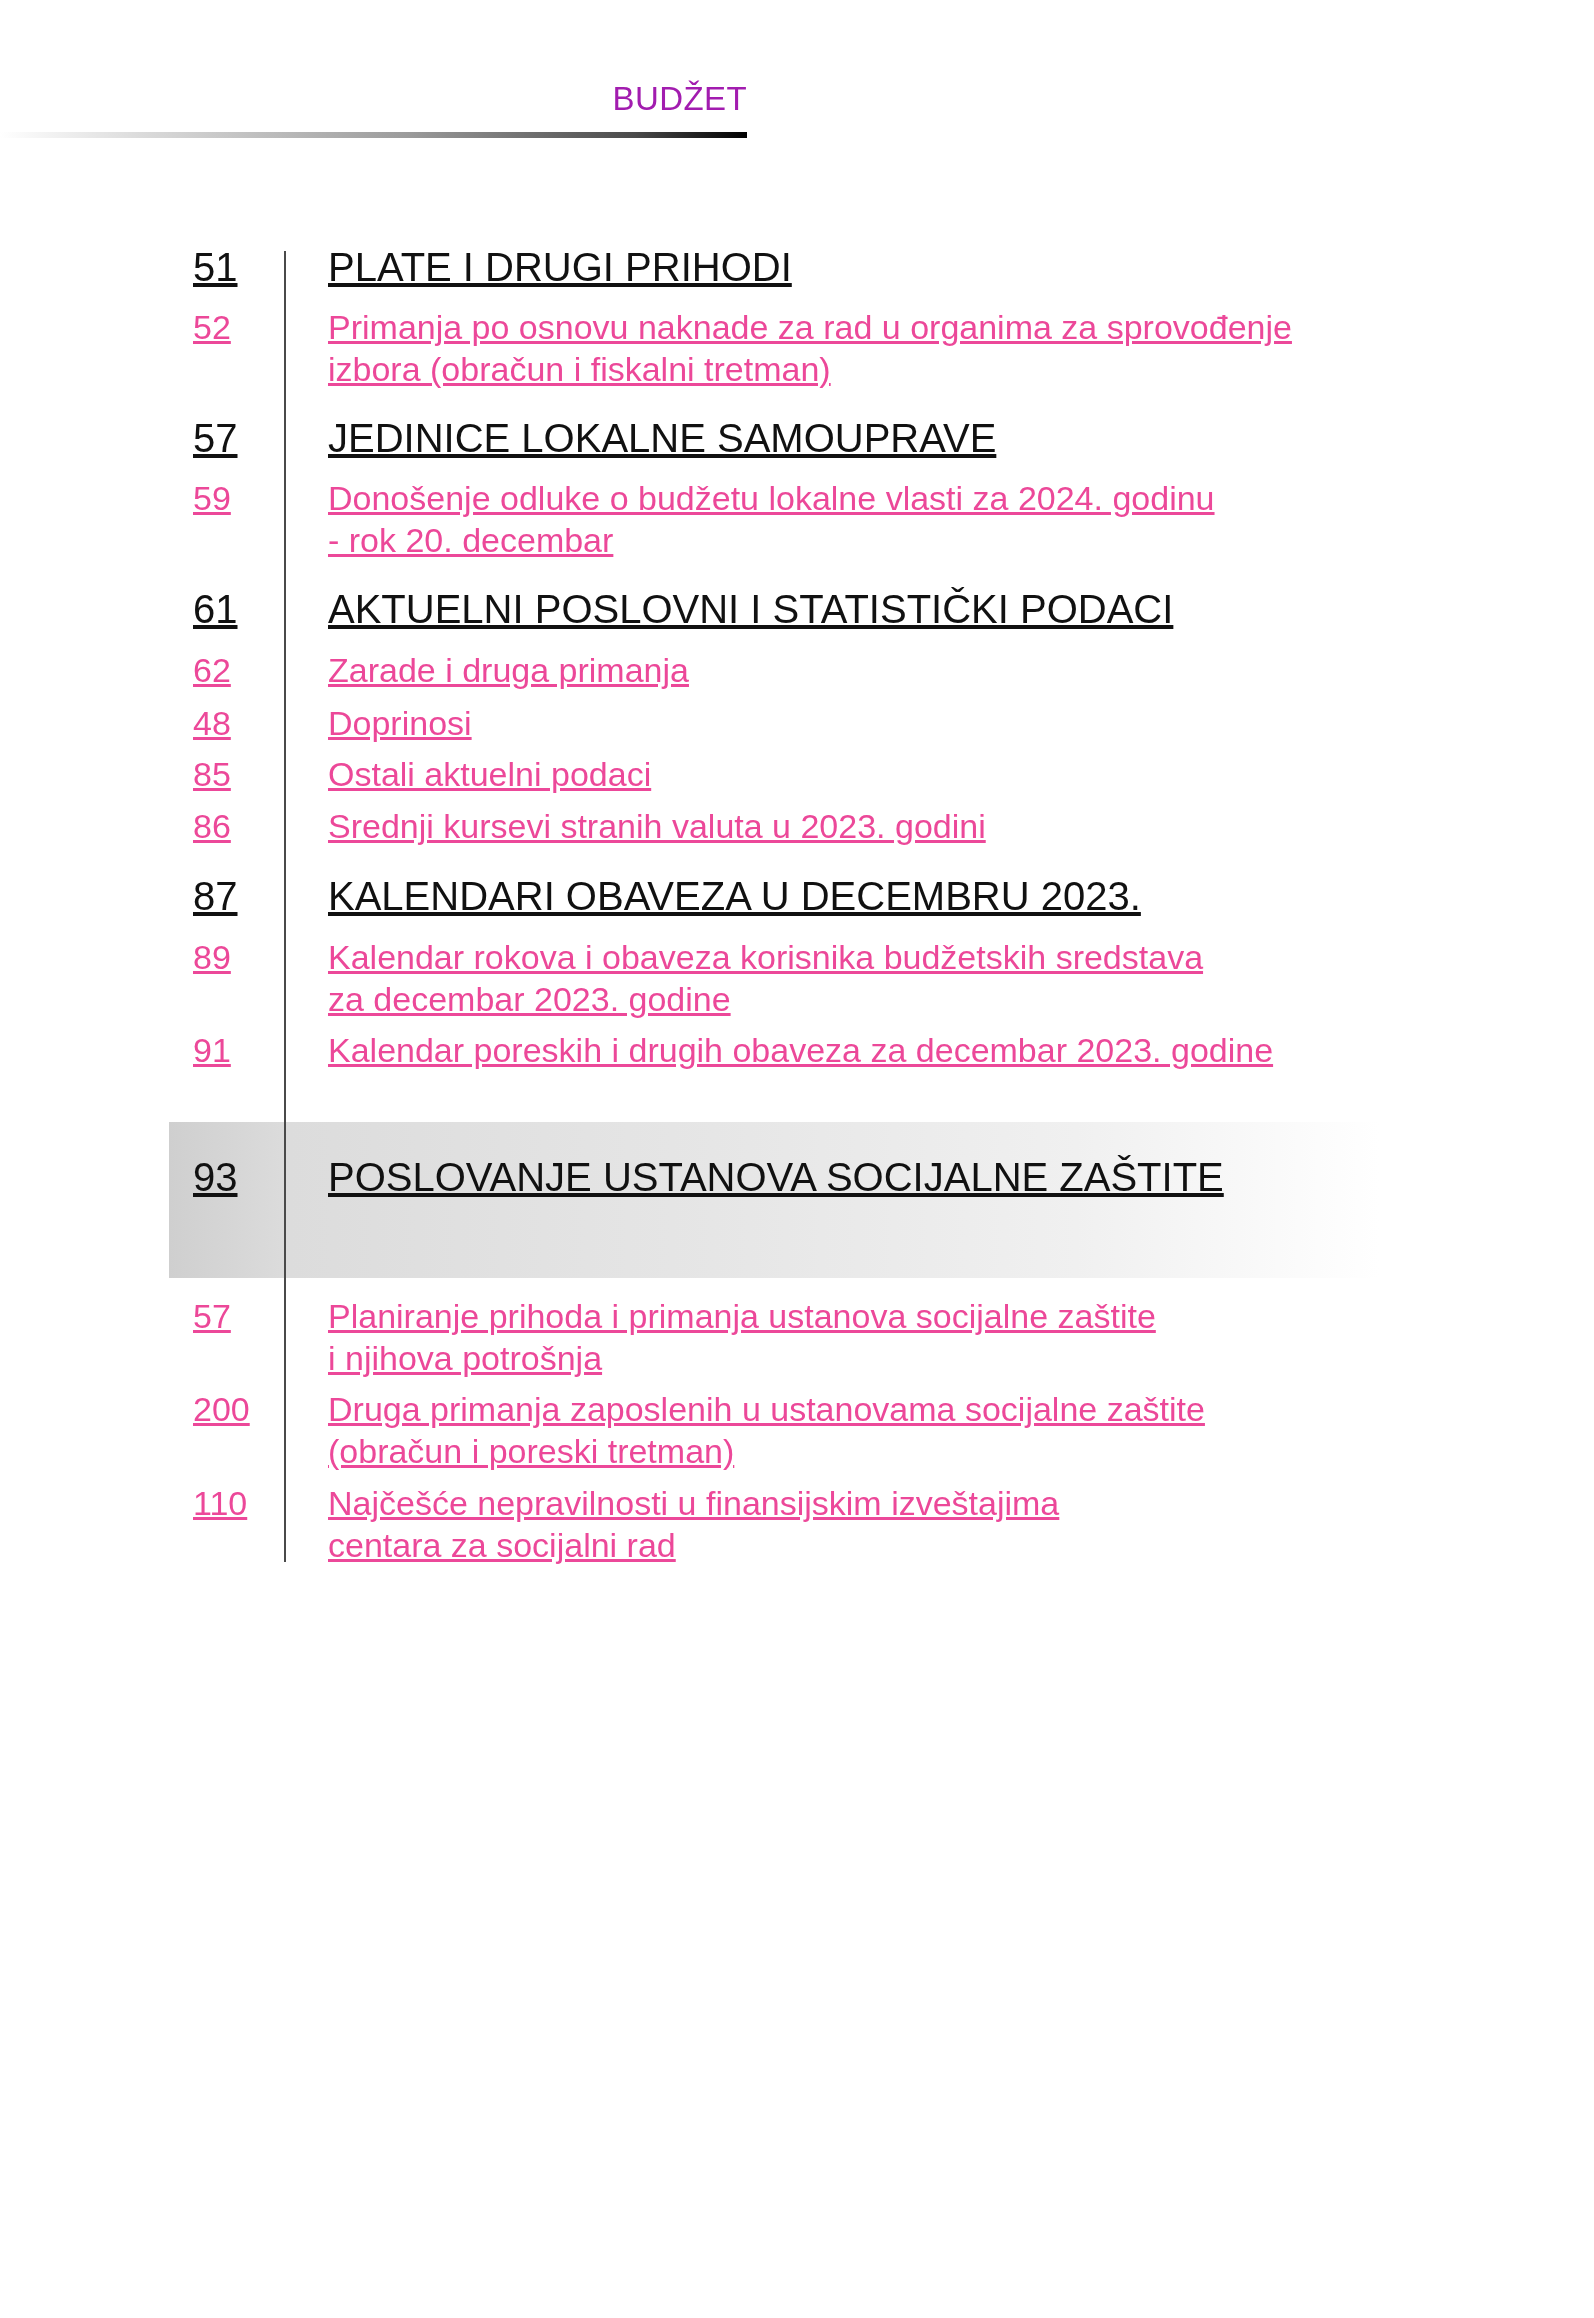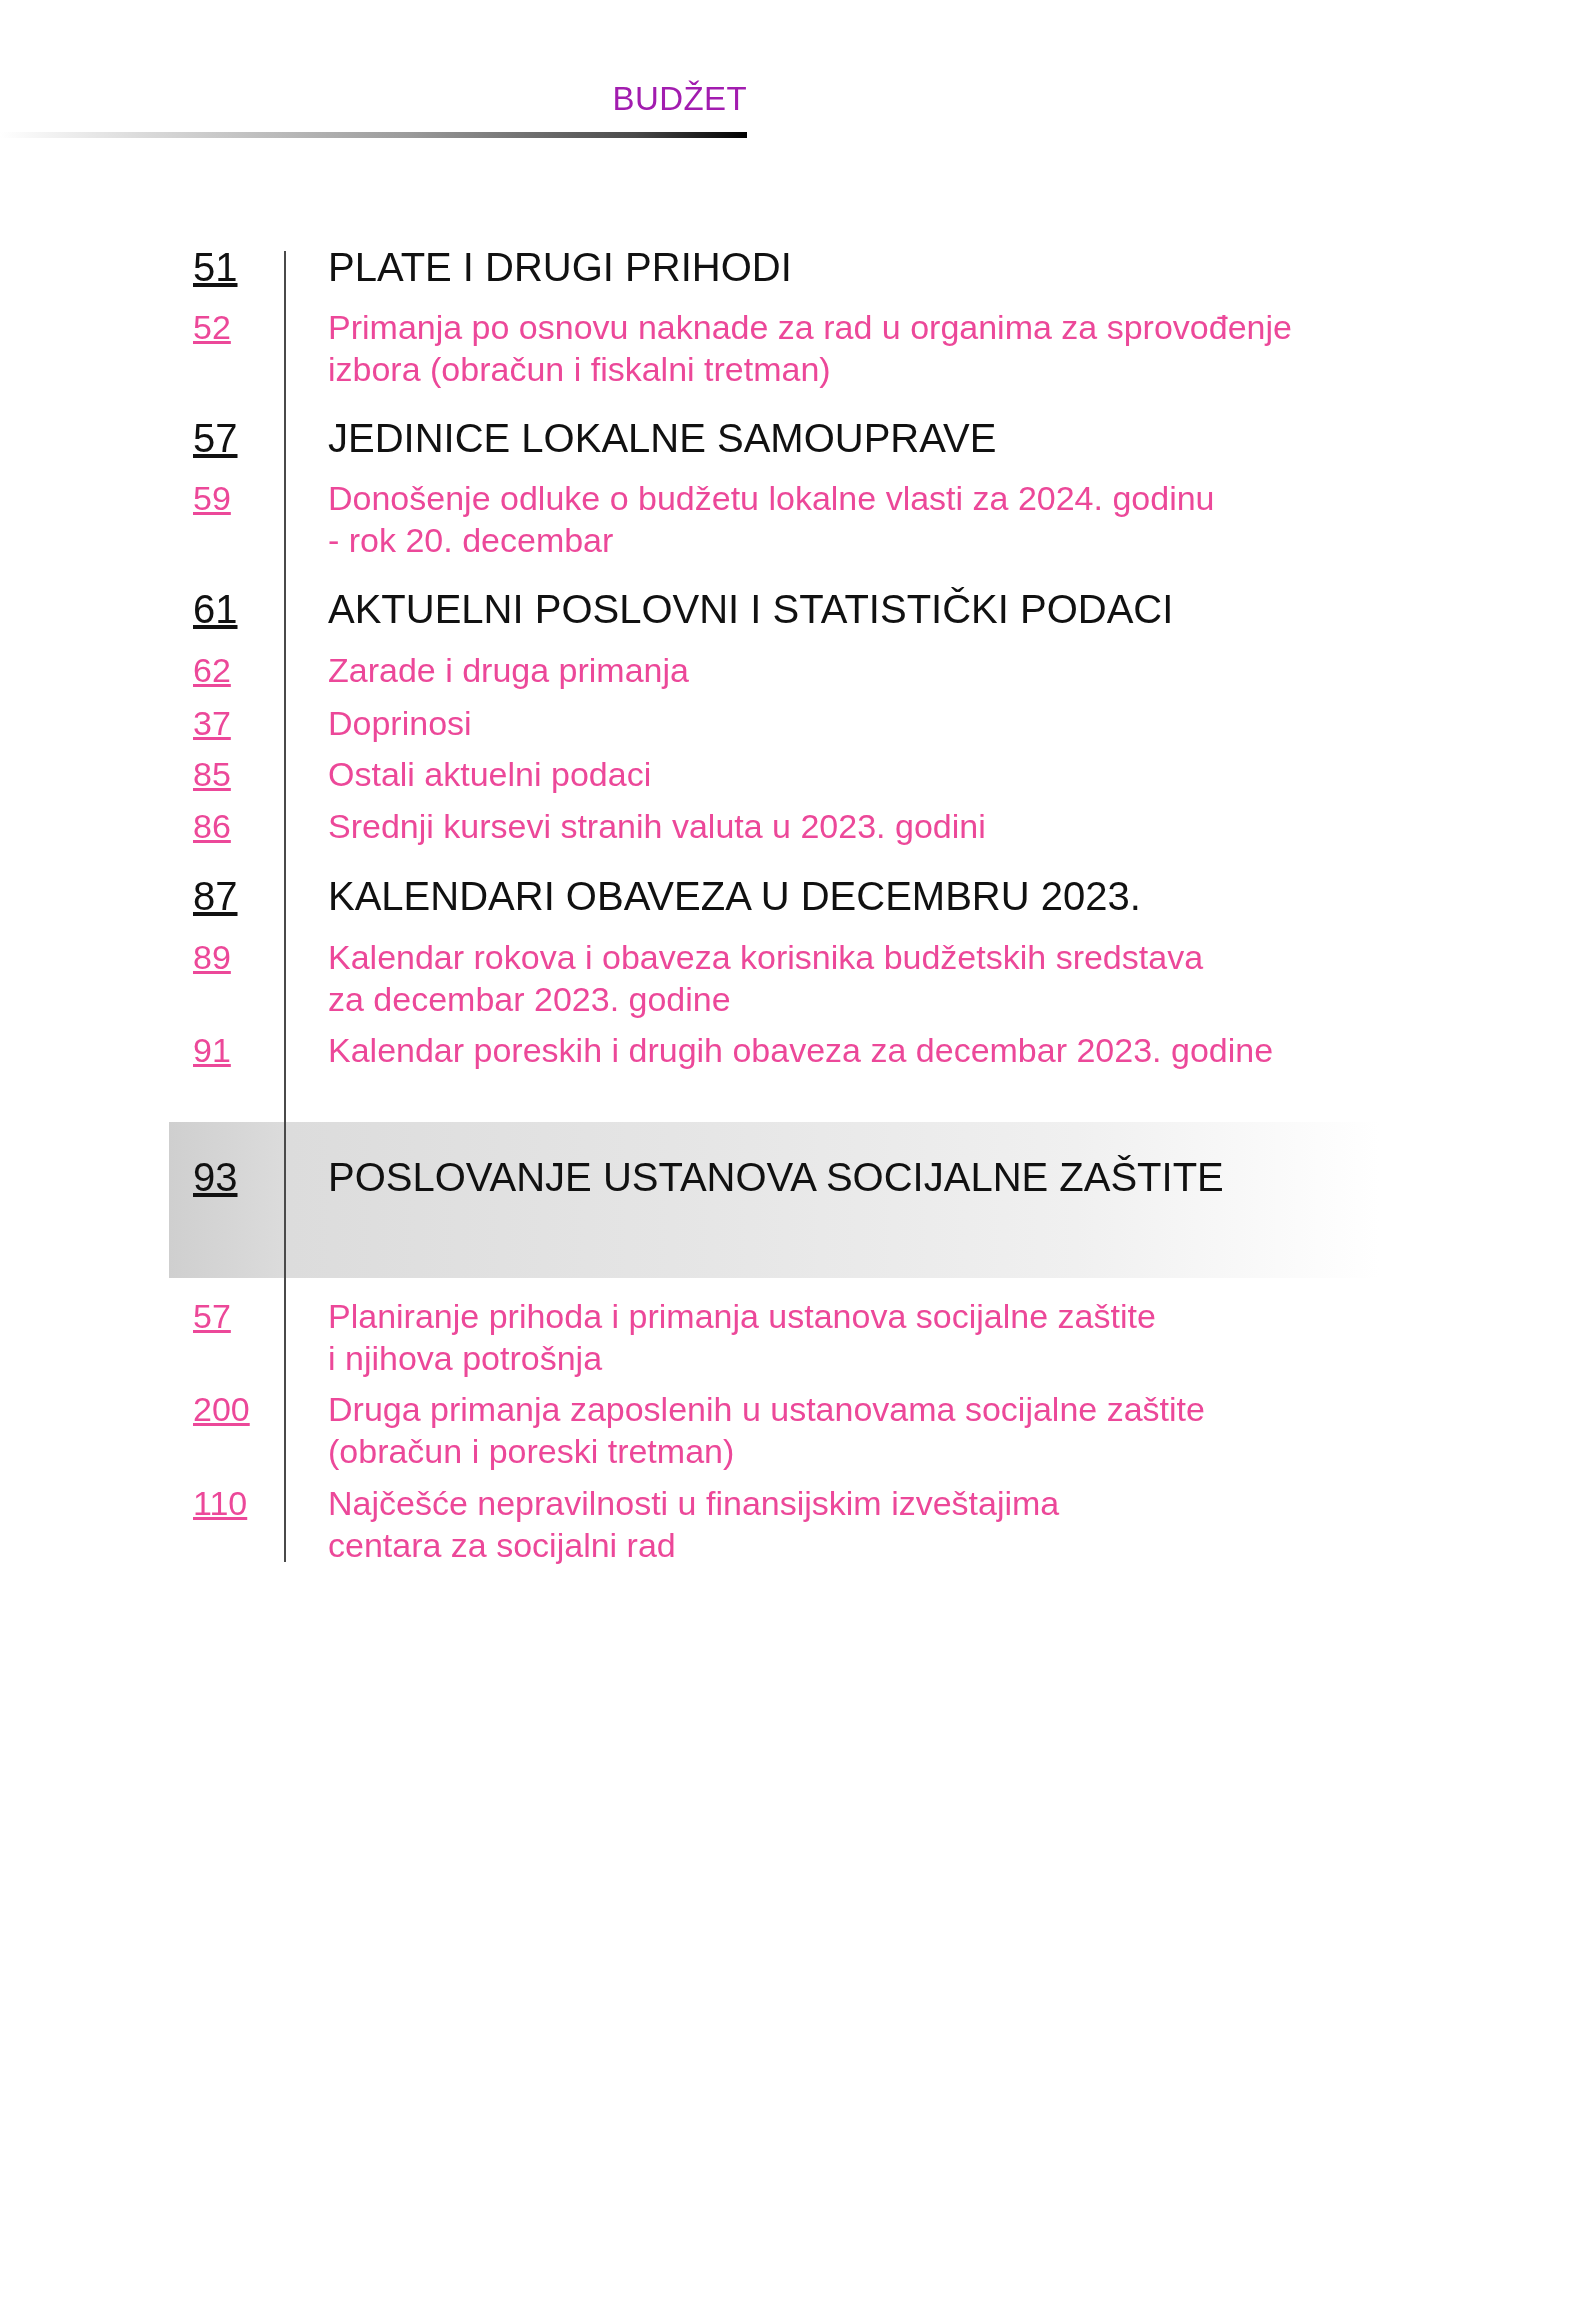--- a/index.html
+++ b/index.html
@@ -10,21 +10,21 @@
   .head-rule { position:absolute; left:0; top:132px; width:747px; height:5.7px;
                background:linear-gradient(to right, #ffffff 0%, #d9d9d9 20%, #9a9a9a 55%, #4a4a4a 85%, #000 100%); }
   .vline { position:absolute; left:284px; top:251px; width:1.6px; height:1311px; background:#4a4a4a; z-index:2; }
   .band { position:absolute; left:169px; top:1122px; width:1210px; height:156px;
           background:linear-gradient(to right, #cfcfcf 0%, #dcdcdc 10%, #e6e6e6 45%, #f0f0f0 75%, #ffffff 100%); z-index:1; }
   .entry { position:absolute; left:0; width:1594px; z-index:3; }
   .num { position:absolute; left:193px; white-space:nowrap;text-decoration:underline; }
   .txt { position:absolute; left:328px; white-space:nowrap; }
   .h .num, .h .txt { font-size:40px; line-height:47px; color:#111; }
   .s .num, .s .txt { font-size:34px; line-height:42px; color:#ec4899; }
-  .txt div { display:block; }
+  .txt div { display:block;text-decoration:underline; }
 </style>
 </head>
 <body>
 
 <div class="running-head">BUDŽET</div>
 <div class="head-rule"></div>
 
 <div class="band"></div>
 <div class="vline"></div>
 
@@ -68,21 +68,21 @@
   </div>
 
   <div class="entry s" style="top: 649px;">
     <span class="num">62</span>
     <span class="txt">
         <div>Zarade i druga primanja</div>
       </span>
   </div>
 
   <div class="entry s" style="top: 702px;">
-    <span class="num">37</span>
+    <span class="num">48</span>
     <span class="txt">
         <div>Doprinosi</div>
       </span>
   </div>
 
   <div class="entry s" style="top: 753px;">
     <span class="num">85</span>
     <span class="txt">
         <div>Ostali aktuelni podaci</div>
       </span>

